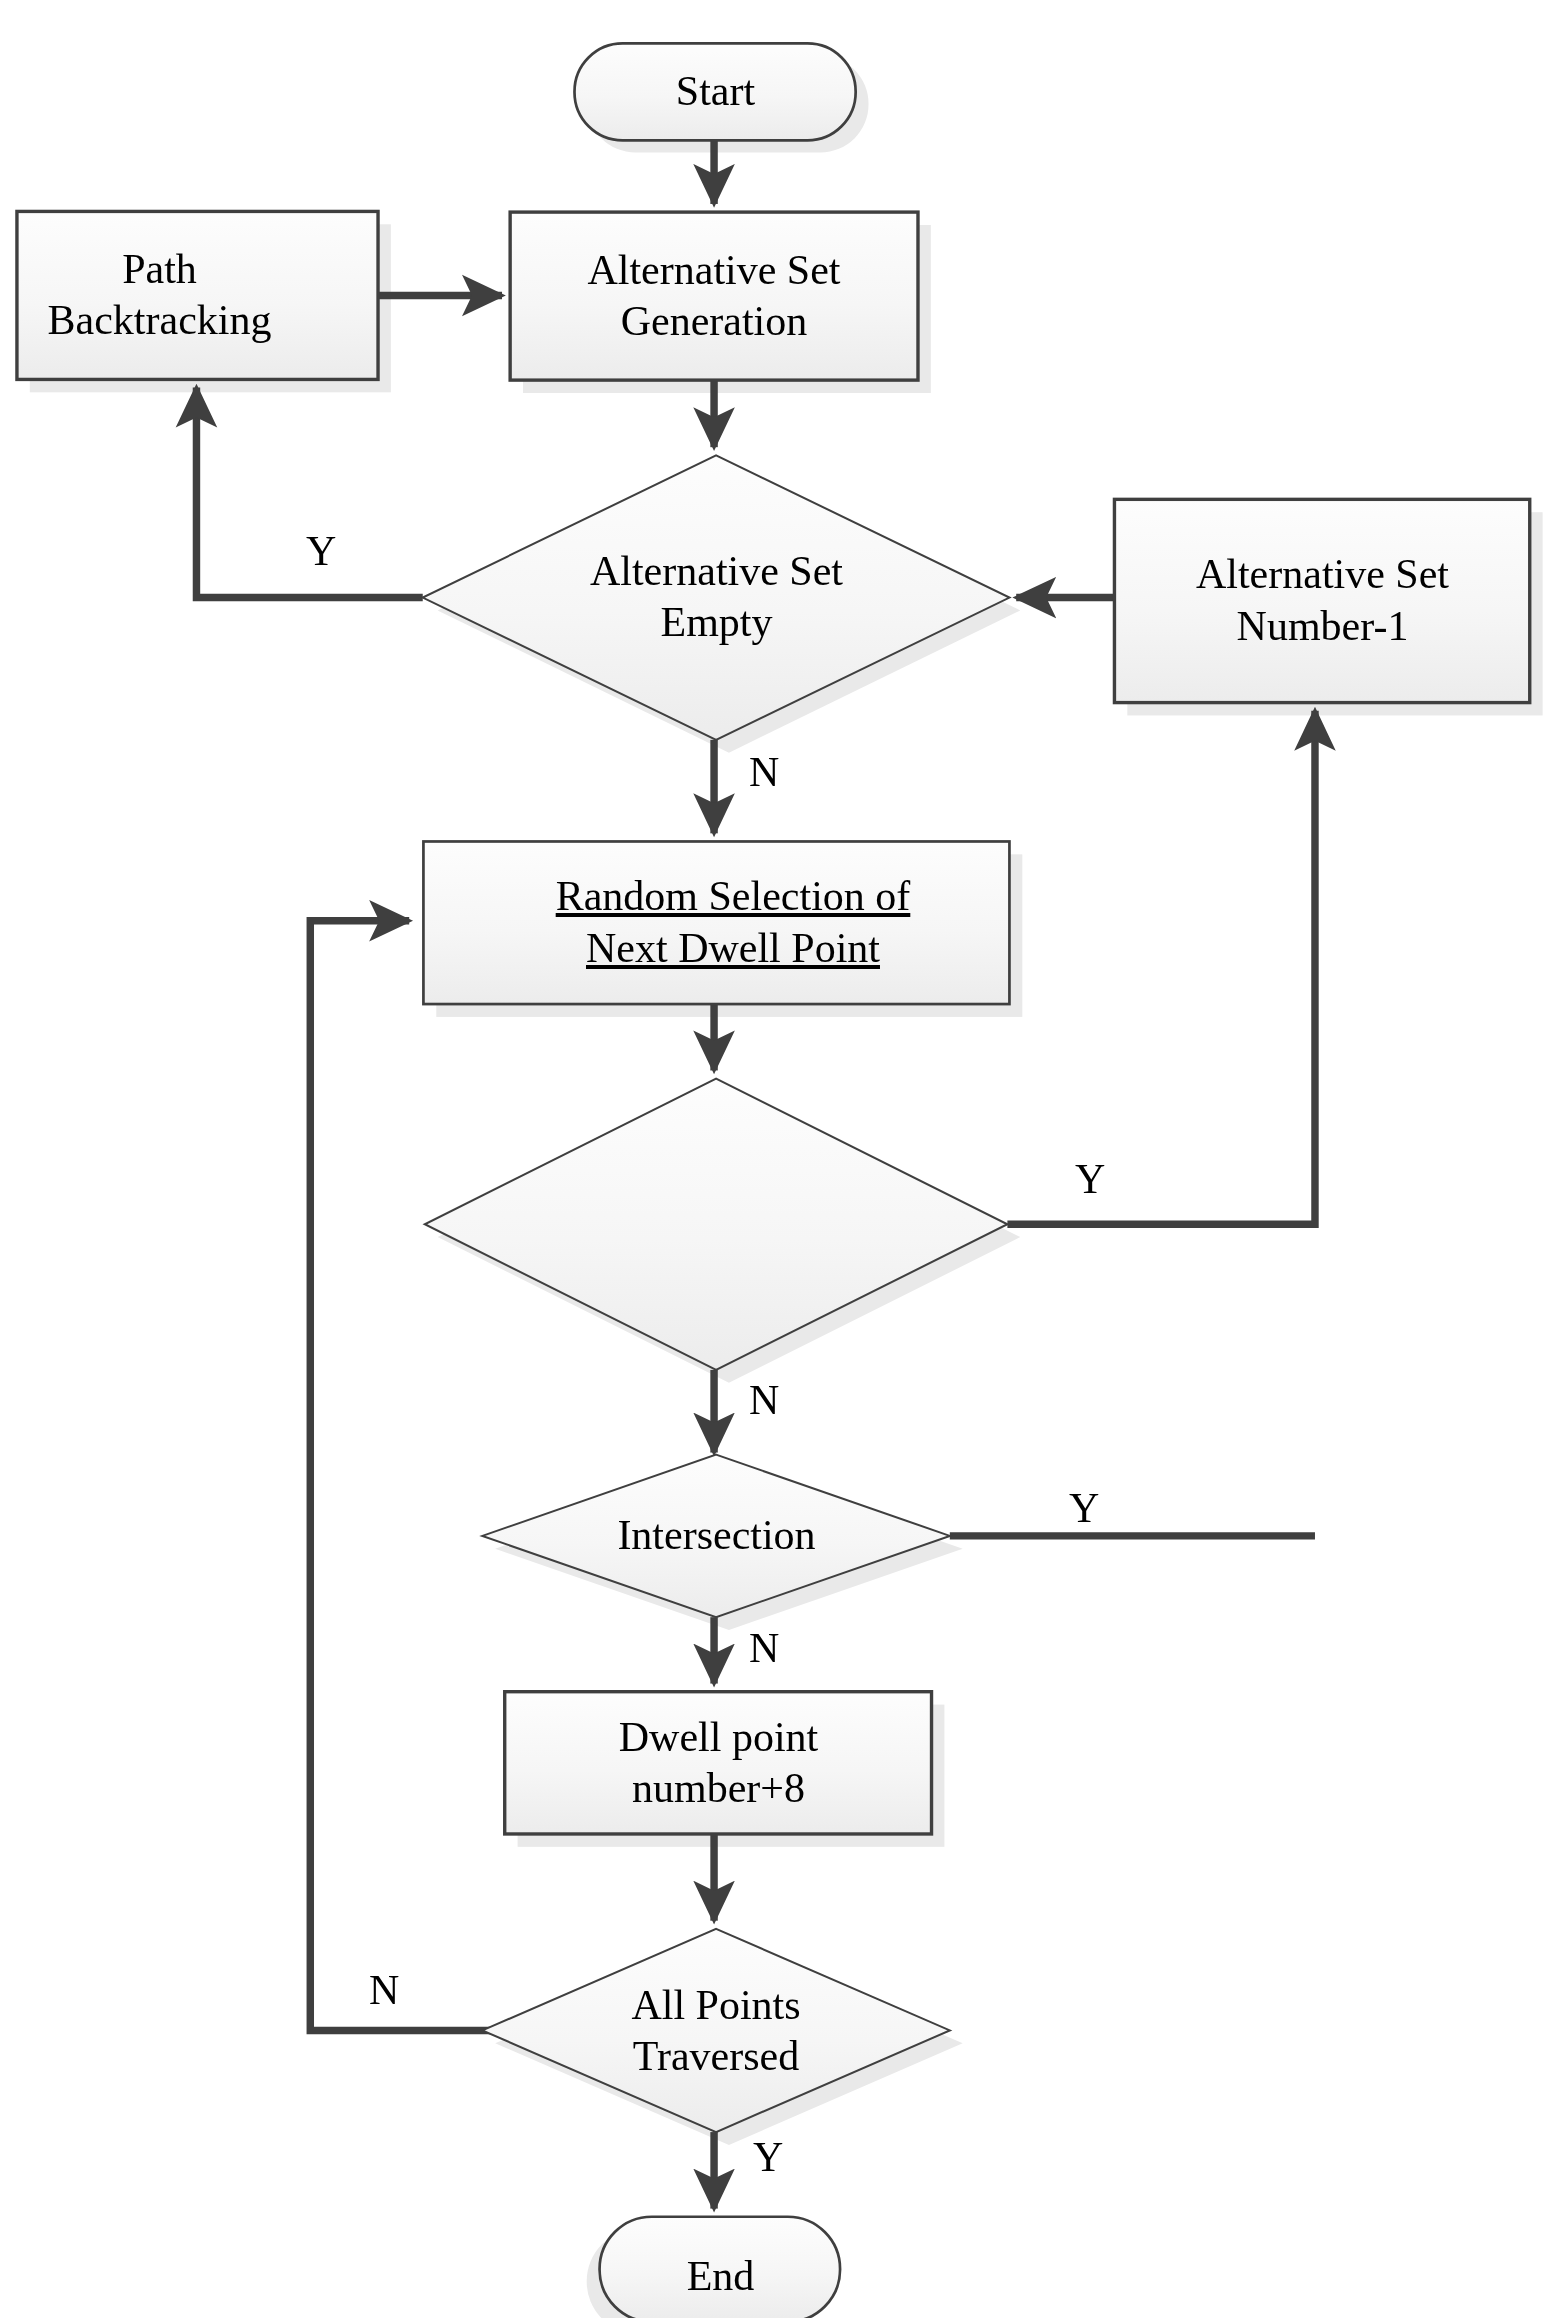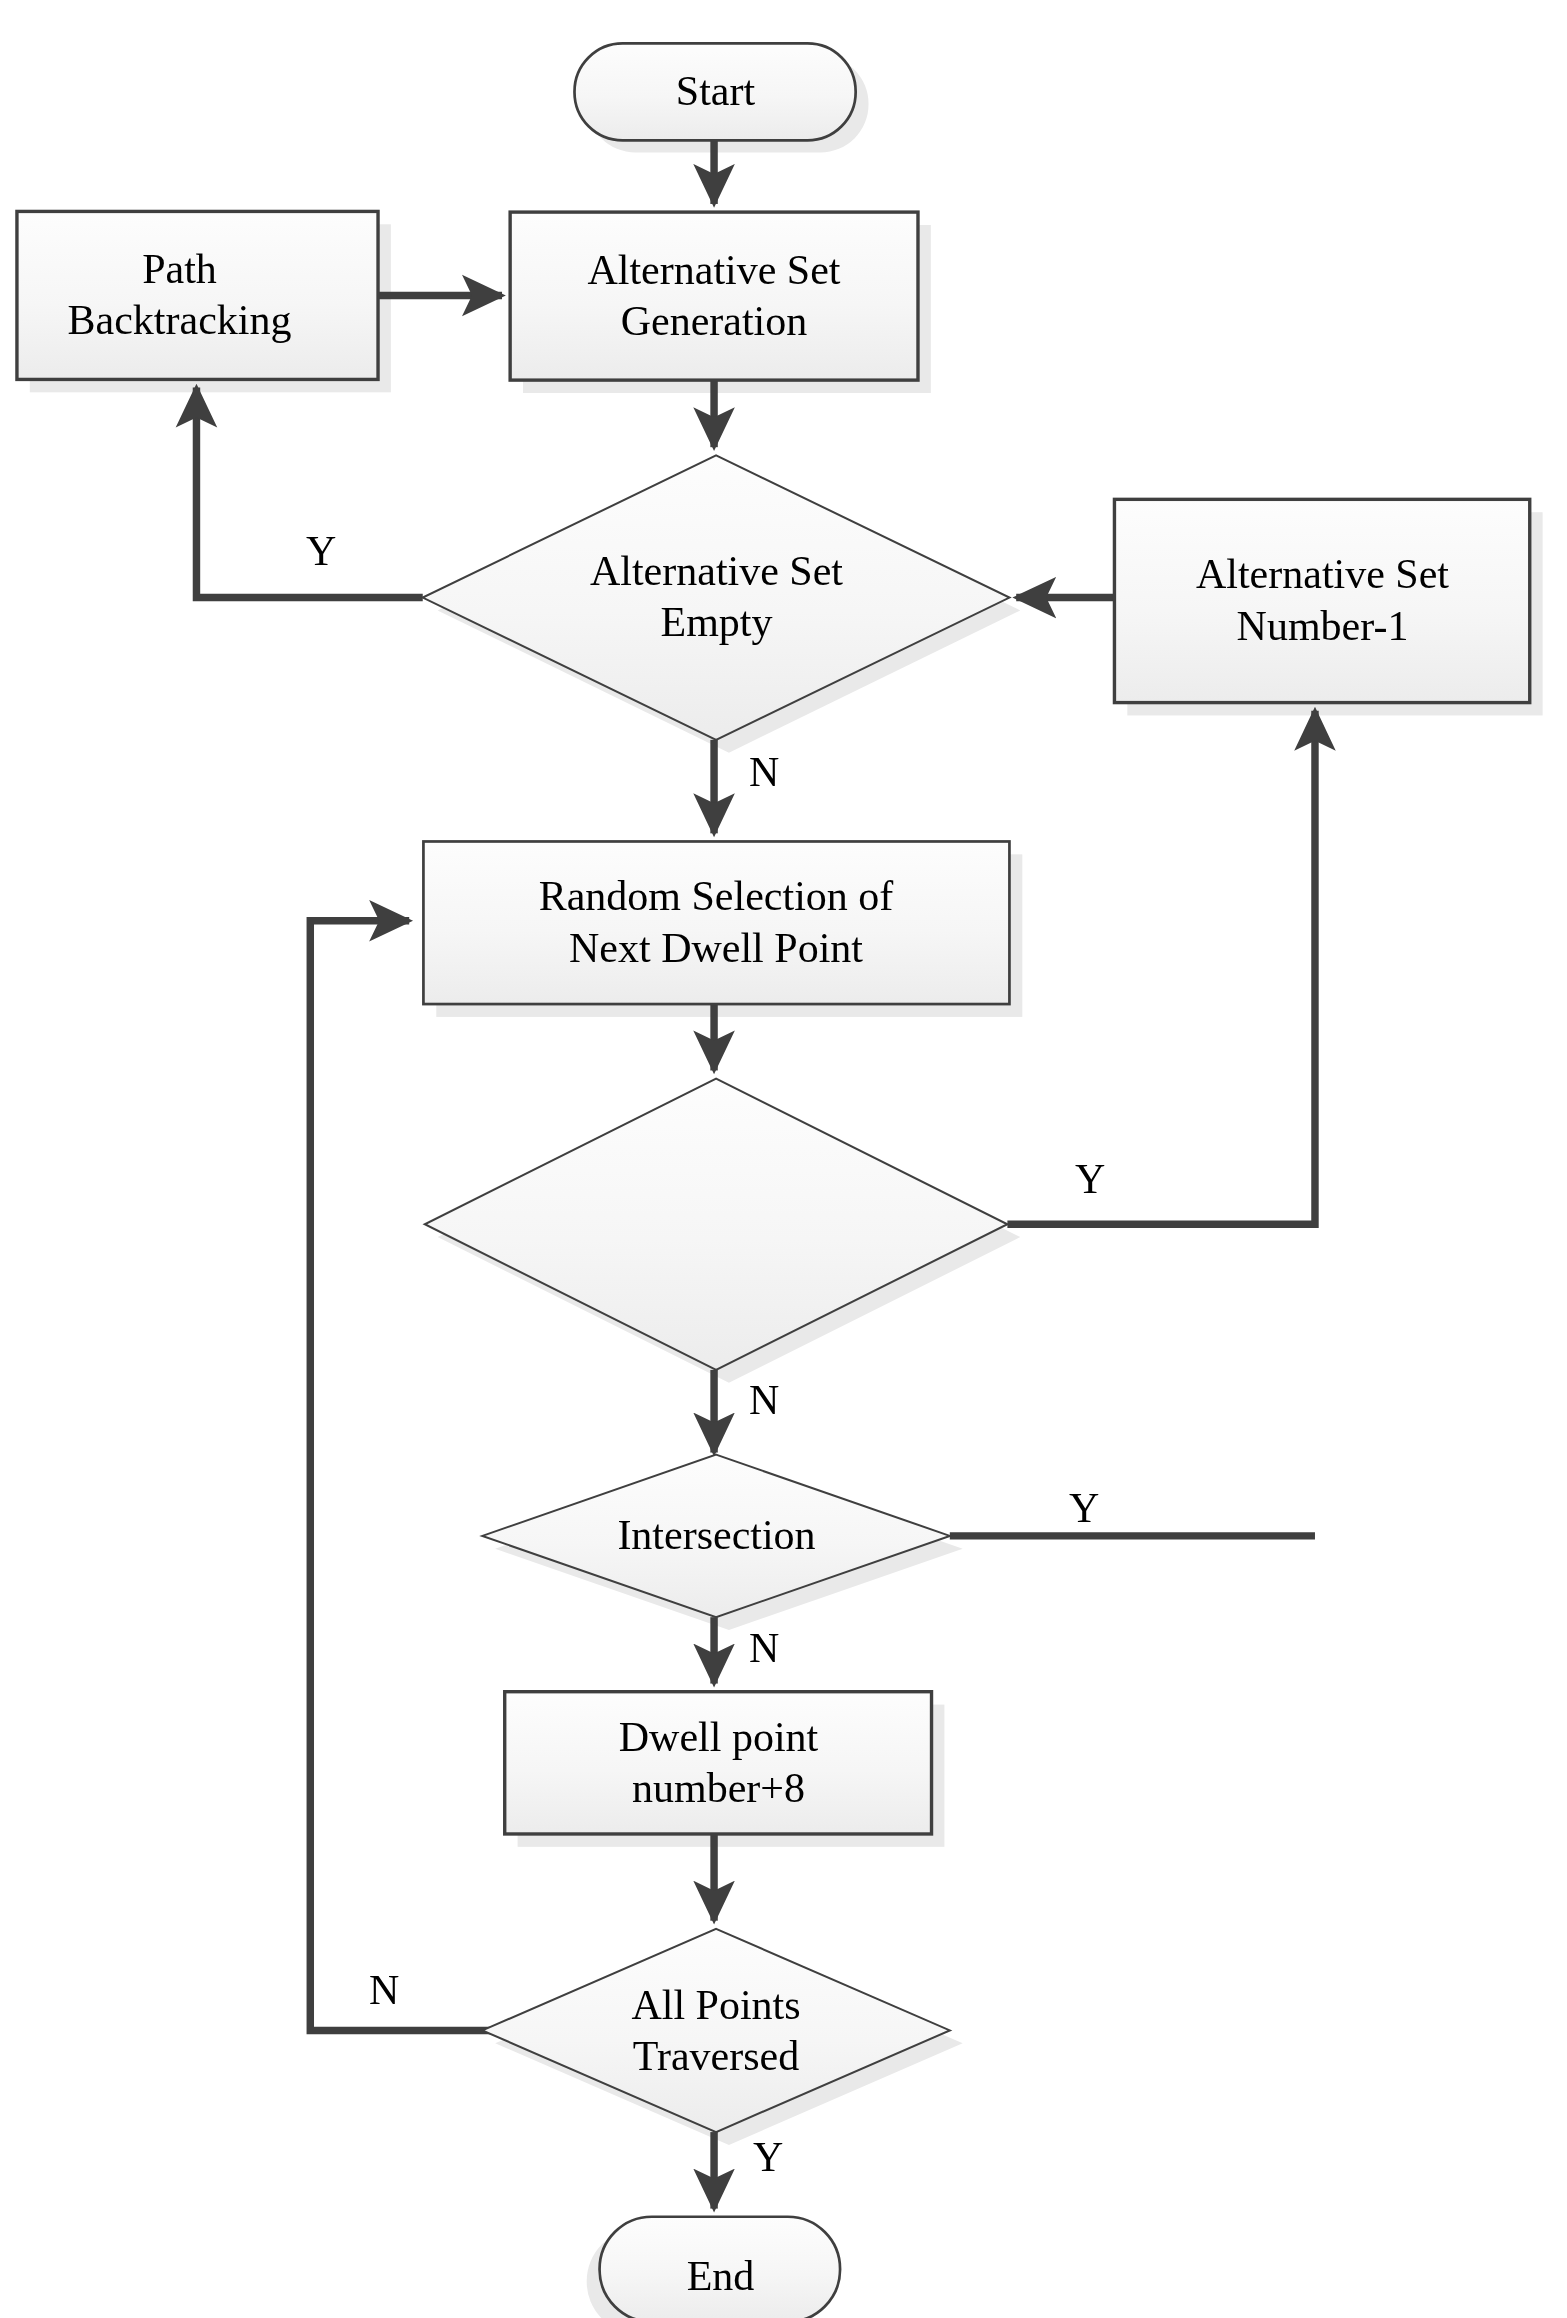--- a/index.html
+++ b/index.html
@@ -127,33 +127,33 @@
       <rect x="745" y="2470" width="630" height="210" stroke-width="5"></rect>
 
       <polygon points="1057,2820 1402,2970 1057,3120 712,2970" stroke-width="3"></polygon>
 
       <rect x="885" y="3245" width="355" height="155" rx="77" ry="77" stroke-width="4"></rect>
     </g>
   </svg>
 
   <div class="node-label" style="left:575px; top:25px; width:281px; height:97px;">Start</div>
 
-  <div class="node-label" style="left:17px; top:193px; width:285px; height:168px;padding-left:20px;">Path
+  <div class="node-label" style="left:17px; top:193px; width:285px; height:168px;">Path
 Backtracking</div>
 
   <div class="node-label" style="left:510px; top:194px; width:408px; height:168px;">Alternative Set
 Generation</div>
 
   <div class="node-label" style="left:513px; top:501px; width:407px; height:156px;">Alternative Set
 Empty</div>
 
   <div class="node-label" style="left:1115px; top:481px; width:415px; height:203px;">Alternative Set
 Number-1</div>
 
-  <div class="node-label" style="left:423px; top:823px; width:586px; height:163px;">Random Selection of
+  <div class="node-label" style="left:440px; top:823px; width:586px; height:163px;text-decoration:underline;">Random Selection of
 Next Dwell Point</div>
 
 
   <div class="node-label" style="left:530px; top:1477px; width:373px; height:81px;text-align:center;">Intersection</div>
 
   <div class="node-label" style="left:505px; top:1674px; width:427px; height:142px;">Dwell point
 number+8</div>
 
   <div class="node-label" style="left:533px; top:1945px; width:366px; height:136px;">All Points
 Traversed</div>

